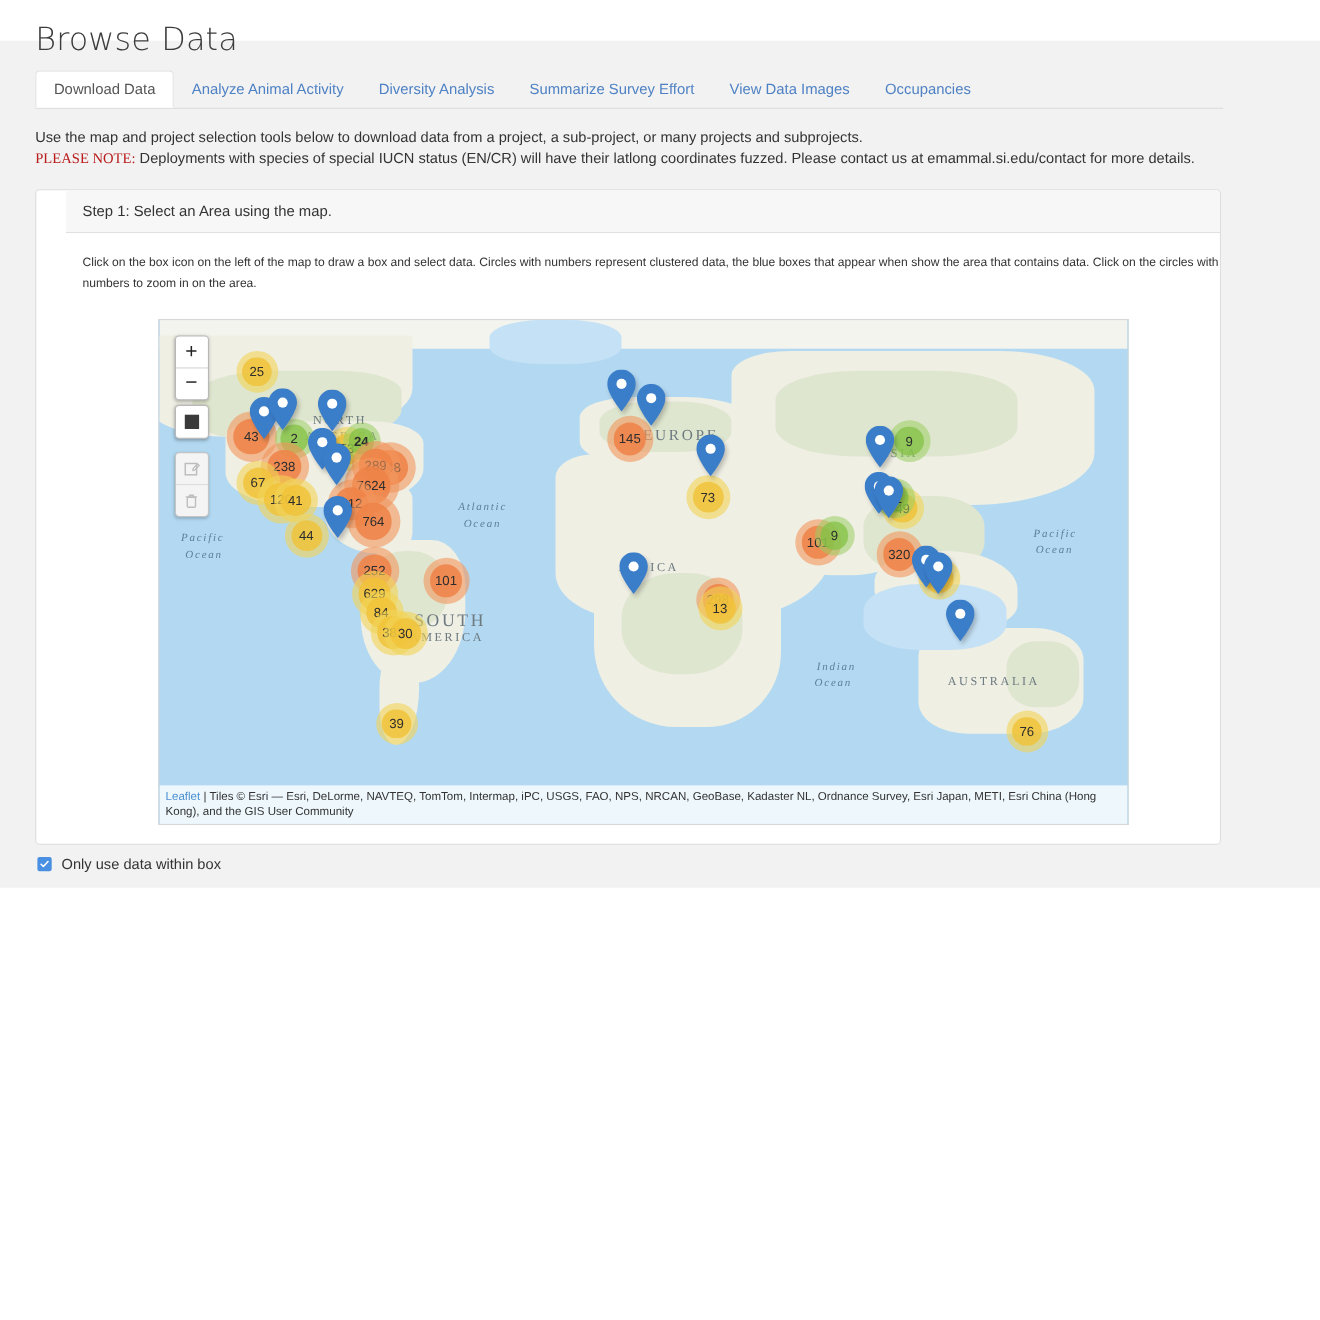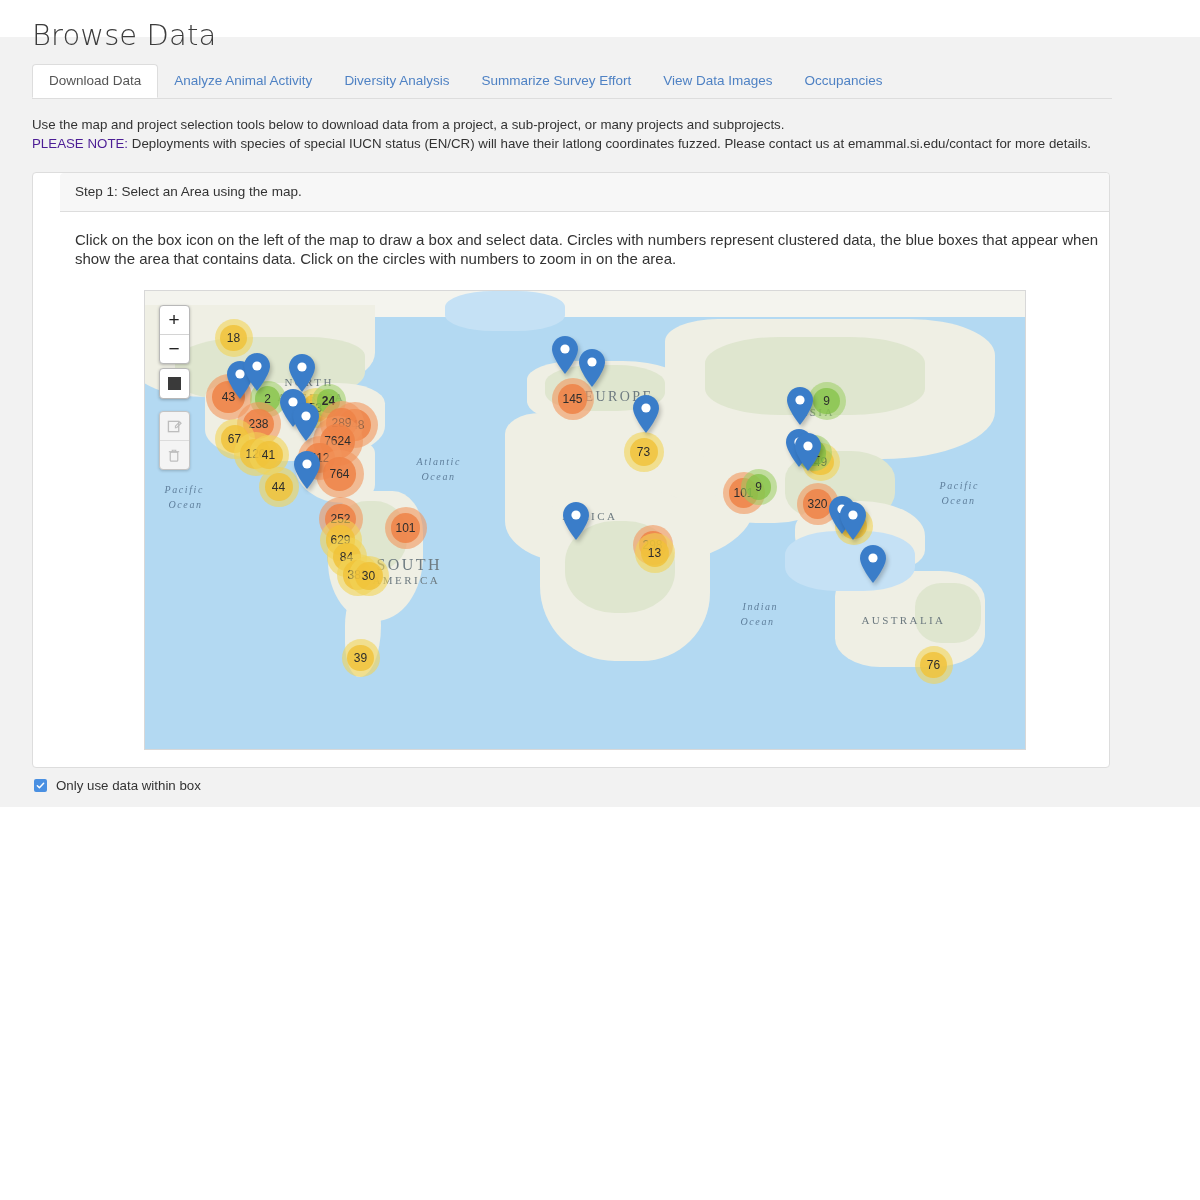--- a/index.html
+++ b/index.html
@@ -38,41 +38,41 @@
     border-bottom:1px solid #ffffff;
     border-radius:4px 4px 0 0;
     color:#555555;
     cursor:default;
   }
   
   .intro{
     position:absolute;left:32px;top:115px;width:1080px;
     font-size:13.3px;color:#333333;line-height:19px;
   }
-  .intro .note{color:#4c1d95;}
+  .intro .note{color:#b91c1c;font-family:Liberation Serif, serif;}
   
   .panel{
     position:absolute;left:32px;top:172px;width:1078px;
     border:1px solid #dddddd;border-radius:4px;
     background:#ffffff;
     height:596px;
     box-sizing:border-box;
     padding-left:27px;
   }
   .panel-head{
     height:38px;line-height:38px;
     padding:0 15px;
     background:#f7f7f7;
     border-bottom:1px solid #dddddd;
     border-radius:4px 4px 0 0;
     font-size:13.5px;color:#333333;
   }
   .panel-body{padding:18px 15px 0 15px;}
   .map-help{
-    font-size:15px;color:#333333;line-height:19px;
+    font-size:11px;color:#333333;line-height:19px;
     width:1040px;
   }
   
   .map-wrap{
     position:relative;
     margin:22px auto 0 auto;
     width:880px;height:458px;
     border:1px solid #d8d8d8;
     overflow:hidden;
     background:#aad3f0;
@@ -242,21 +242,21 @@
             <div class="mlabel ocean" style="left: 24px; top: 208px; font-size: 10px;">Ocean</div>
             <div class="mlabel ocean" style="left: 272px; top: 165px; font-size: 10px;">Atlantic</div>
             <div class="mlabel ocean" style="left: 277px; top: 180px; font-size: 10px;">Ocean</div>
             <div class="mlabel ocean" style="left: 795px; top: 189px; font-size: 10px;">Pacific</div>
             <div class="mlabel ocean" style="left: 797px; top: 204px; font-size: 10px;">Ocean</div>
             <div class="mlabel ocean" style="left: 598px; top: 310px; font-size: 10px;">Indian</div>
             <div class="mlabel ocean" style="left: 596px; top: 325px; font-size: 10px;">Ocean</div>
           </div>
         <div id="clusters">
             <div class="cluster c-yellow" style="width: 38px; height: 38px; left: 70px; top: 28px;">
-              <div class="inner">18</div>
+              <div class="inner">25</div>
             </div>
             <div class="cluster c-orange" style="width: 46px; height: 46px; left: 61px; top: 83px; text-align: right;">
               <div class="inner">43</div>
             </div>
             <div class="cluster c-green" style="width: 36px; height: 36px; left: 105px; top: 90px;">
               <div class="inner">2</div>
             </div>
             <div class="cluster c-orange" style="width: 44px; height: 44px; left: 92px; top: 111px;">
               <div class="inner">238</div>
             </div>
@@ -469,20 +469,23 @@
         </div>
         <div>
           <svg width="14" height="15" viewBox="0 0 14 16">
             <rect x="3" y="4.5" width="8" height="9.5" rx="1" fill="none" stroke="#bdbdbd" stroke-width="1.3"></rect>
             <path d="M1.5 4 H12.5" stroke="#bdbdbd" stroke-width="1.3" fill="none"></path>
             <path d="M5.2 4 V2.4 H8.8 V4" stroke="#bdbdbd" stroke-width="1.3" fill="none"></path>
           </svg>
         </div>
       </div>
 
+      <div class="attrib">
+        <a href="#">Leaflet</a><span> | Tiles © Esri — Esri, DeLorme, NAVTEQ, TomTom, Intermap, iPC, USGS, FAO, NPS, NRCAN, GeoBase, Kadaster NL, Ordnance Survey, Esri Japan, METI, Esri China (Hong Kong), and the GIS User Community</span>
+      </div>
     </div>
   </div>
 </div>
 
 <div class="checkrow">
   <span class="cbox">
     <svg width="9" height="9" viewBox="0 0 10 10">
       <path d="M1.5 5.2 L3.8 7.5 L8.5 2.4" fill="none" stroke="#ffffff" stroke-width="1.6" stroke-linecap="round" stroke-linejoin="round"></path>
     </svg>
   </span>

